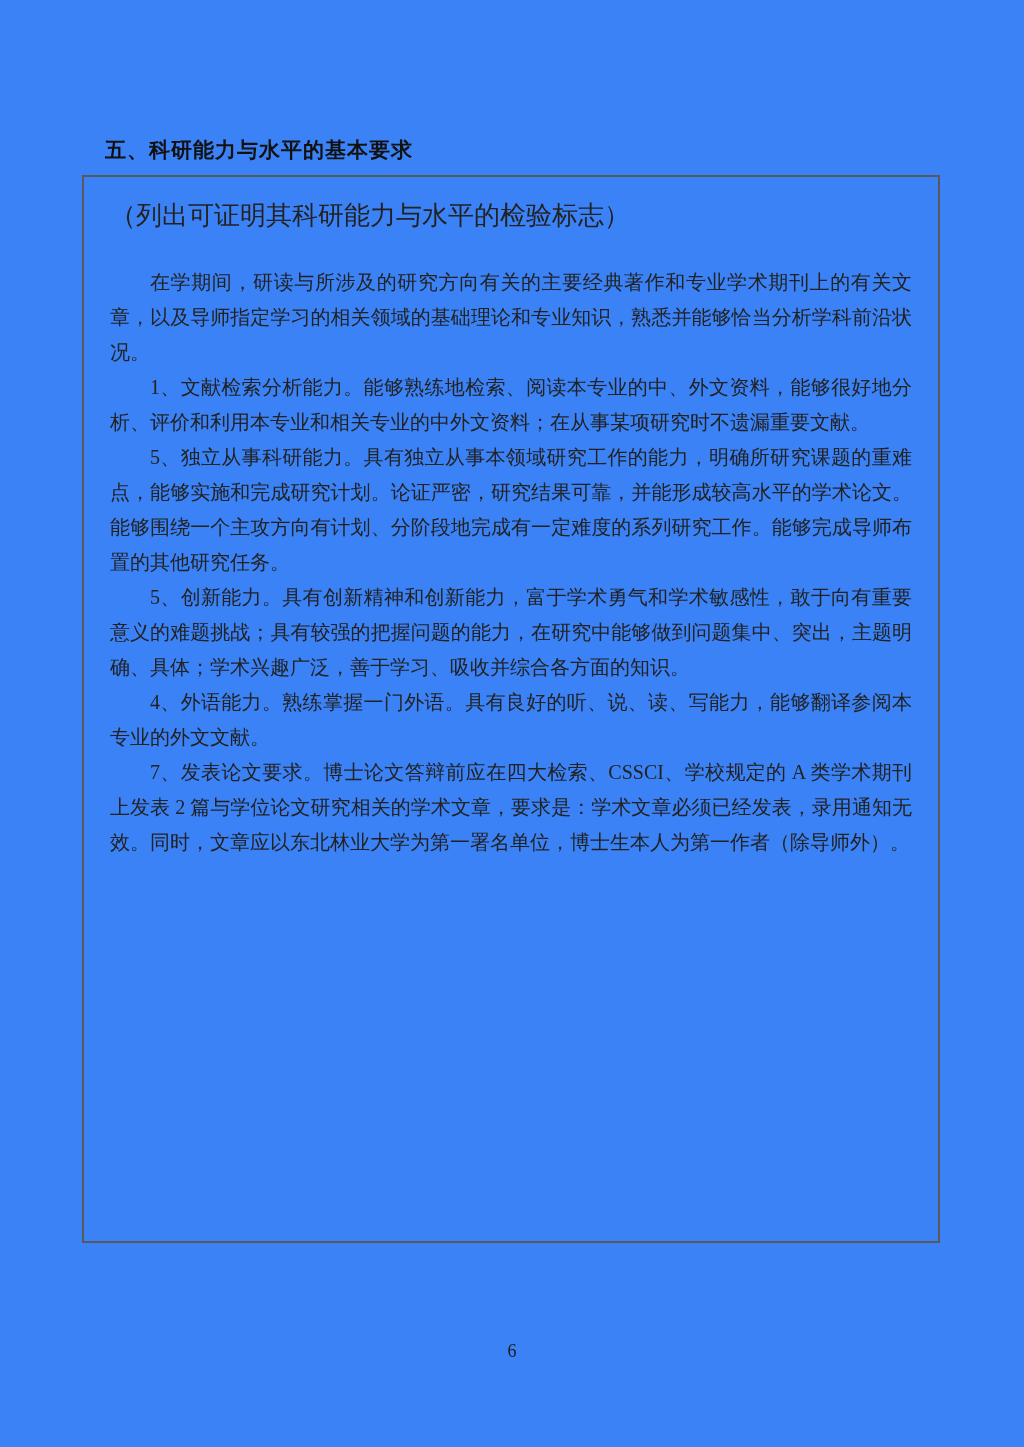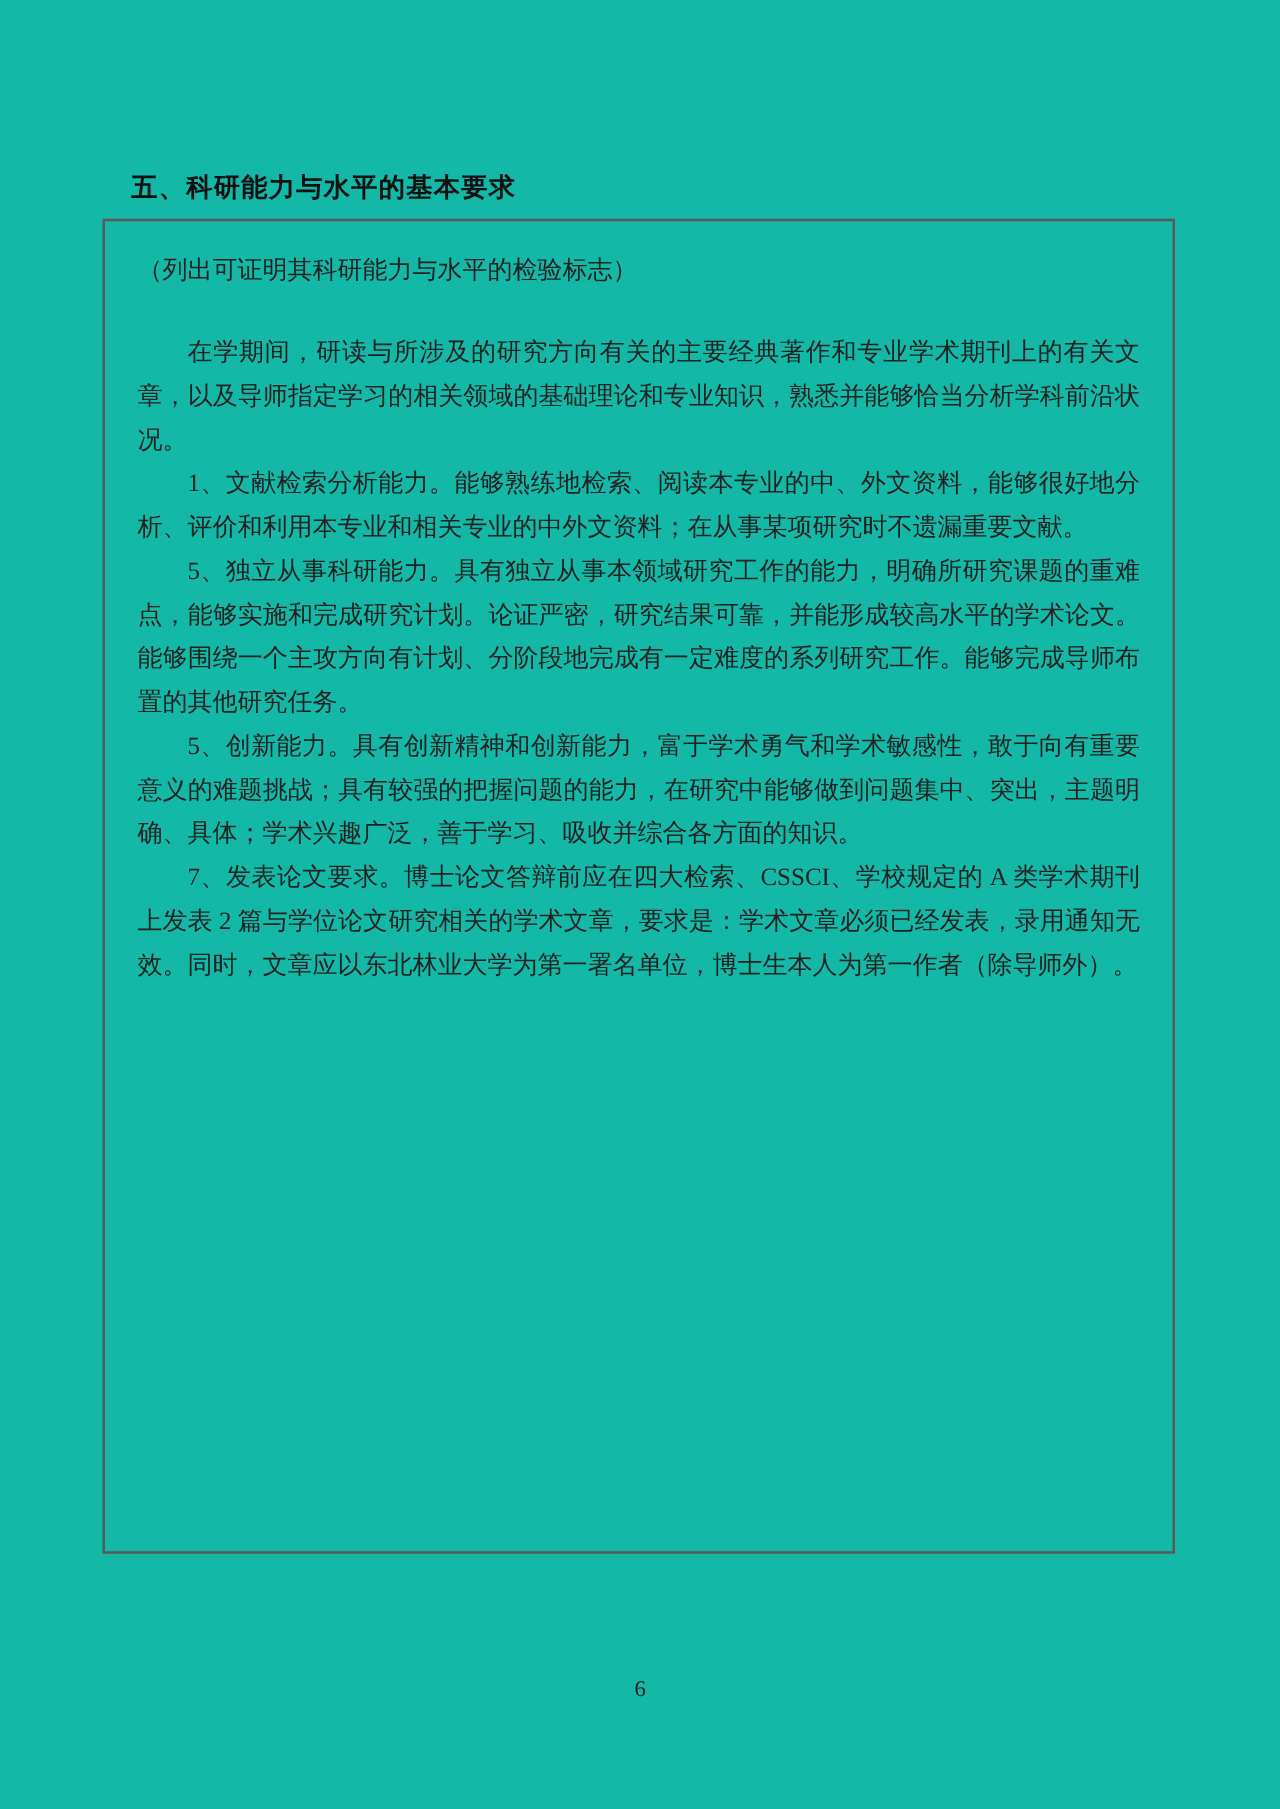--- a/index.html
+++ b/index.html
@@ -4,21 +4,21 @@
 <style>
   html, body {
     margin: 0;
     padding: 0;
     background: #ffffff;
   }
   .page {
     position: relative;
     width: 1024px;
     height: 1447px;
-    background: #14b8a6;
+    background: #3b82f6;
     font-family: "Liberation Serif", "DejaVu Serif", serif;
     color: #1c1c1c;
     overflow: hidden;
   }
   .section-heading {
     position: absolute;
     left: 105px;
     top: 136px;
     font-family: "Liberation Sans", "DejaVu Sans", sans-serif;
     font-weight: 700;
@@ -31,21 +31,21 @@
     position: absolute;
     left: 82px;
     top: 175px;
     width: 858px;
     height: 1068px;
     border: 2px solid #595959;
     box-sizing: border-box;
     padding: 18px 26px 0 26px;
   }
   .box-note {
-    font-size: 20px;
+    font-size: 26px;
     line-height: 42px;
     margin: 0 0 28px 0;
     color: #222222;
   }
   .paragraphs p {
     font-size: 20px;
     line-height: 35px;
     margin: 0;
     text-align: justify;
     text-indent: 2em;
@@ -74,20 +74,21 @@
     <div class="paragraphs">
 
         <p>在学期间，研读与所涉及的研究方向有关的主要经典著作和专业学术期刊上的有关文章，以及导师指定学习的相关领域的基础理论和专业知识，熟悉并能够恰当分析学科前沿状况。</p>
 
         <p>1、文献检索分析能力。能够熟练地检索、阅读本专业的中、外文资料，能够很好地分析、评价和利用本专业和相关专业的中外文资料；在从事某项研究时不遗漏重要文献。</p>
 
         <p>5、独立从事科研能力。具有独立从事本领域研究工作的能力，明确所研究课题的重难点，能够实施和完成研究计划。论证严密，研究结果可靠，并能形成较高水平的学术论文。能够围绕一个主攻方向有计划、分阶段地完成有一定难度的系列研究工作。能够完成导师布置的其他研究任务。</p>
 
         <p>5、创新能力。具有创新精神和创新能力，富于学术勇气和学术敏感性，敢于向有重要意义的难题挑战；具有较强的把握问题的能力，在研究中能够做到问题集中、突出，主题明确、具体；学术兴趣广泛，善于学习、吸收并综合各方面的知识。</p>
 
+        <p>4、外语能力。熟练掌握一门外语。具有良好的听、说、读、写能力，能够翻译参阅本专业的外文文献。</p>
 
         <p>7、发表论文要求。博士论文答辩前应在四大检索、CSSCI、学校规定的 A 类学术期刊上发表 2 篇与学位论文研究相关的学术文章，要求是：学术文章必须已经发表，录用通知无效。同时，文章应以东北林业大学为第一署名单位，博士生本人为第一作者（除导师外）。</p>
       </div>
   </div>
 
   <div class="page-number">6</div>
 
 </div>
 
 </body></html>

